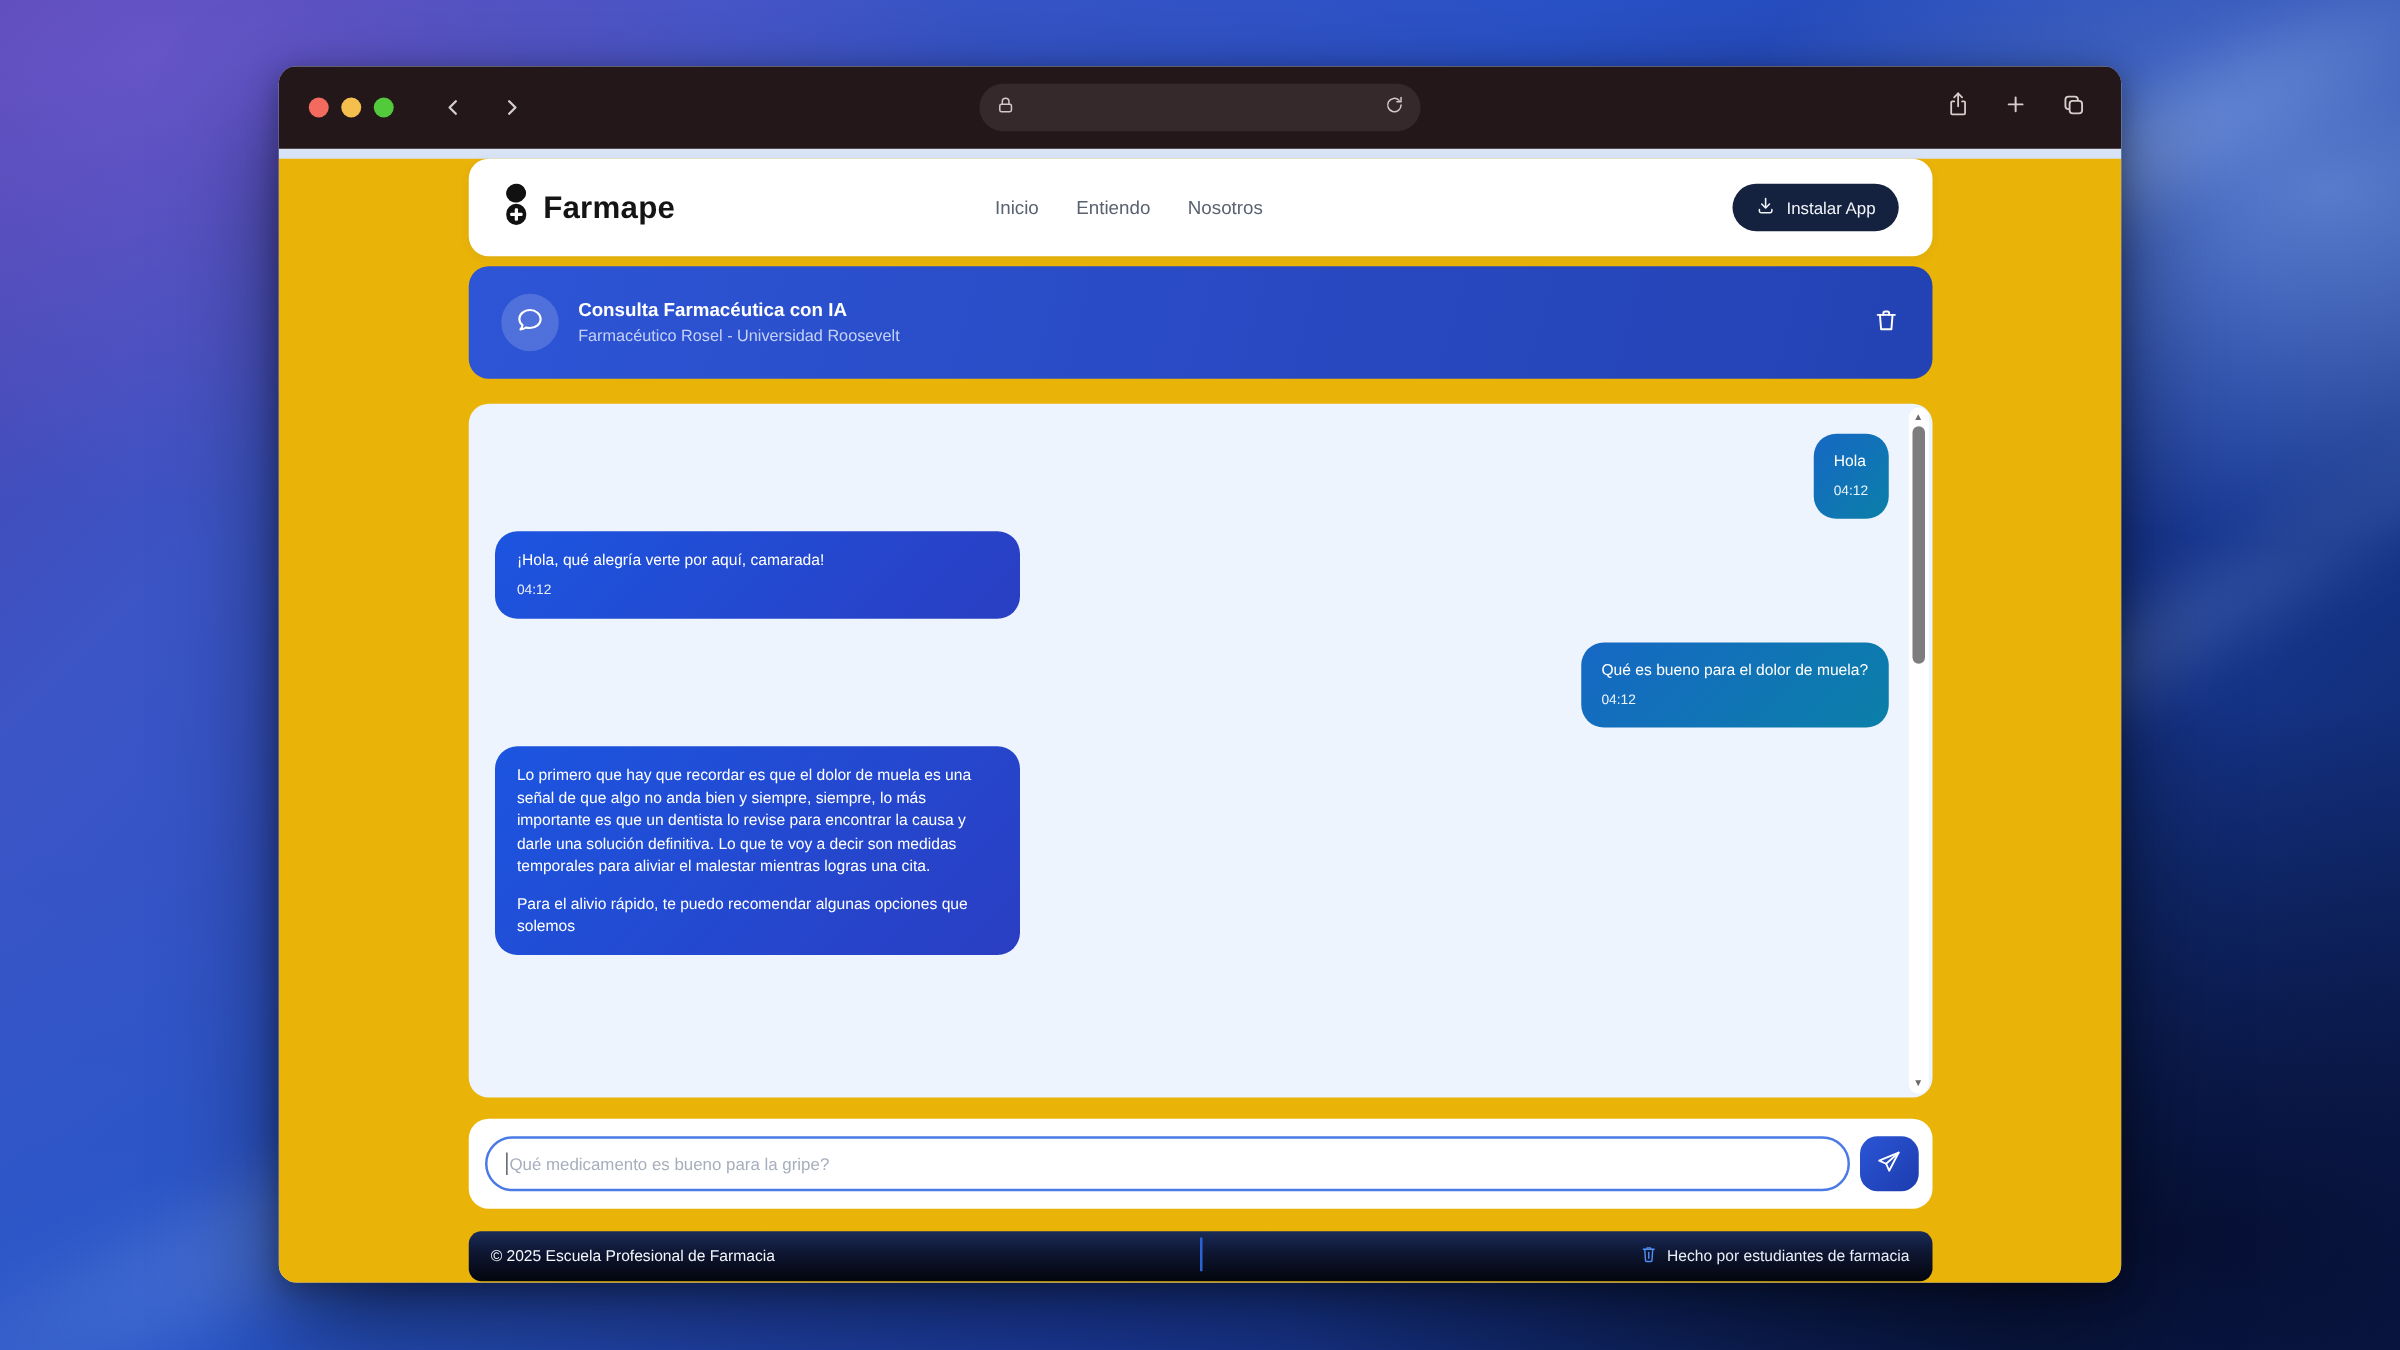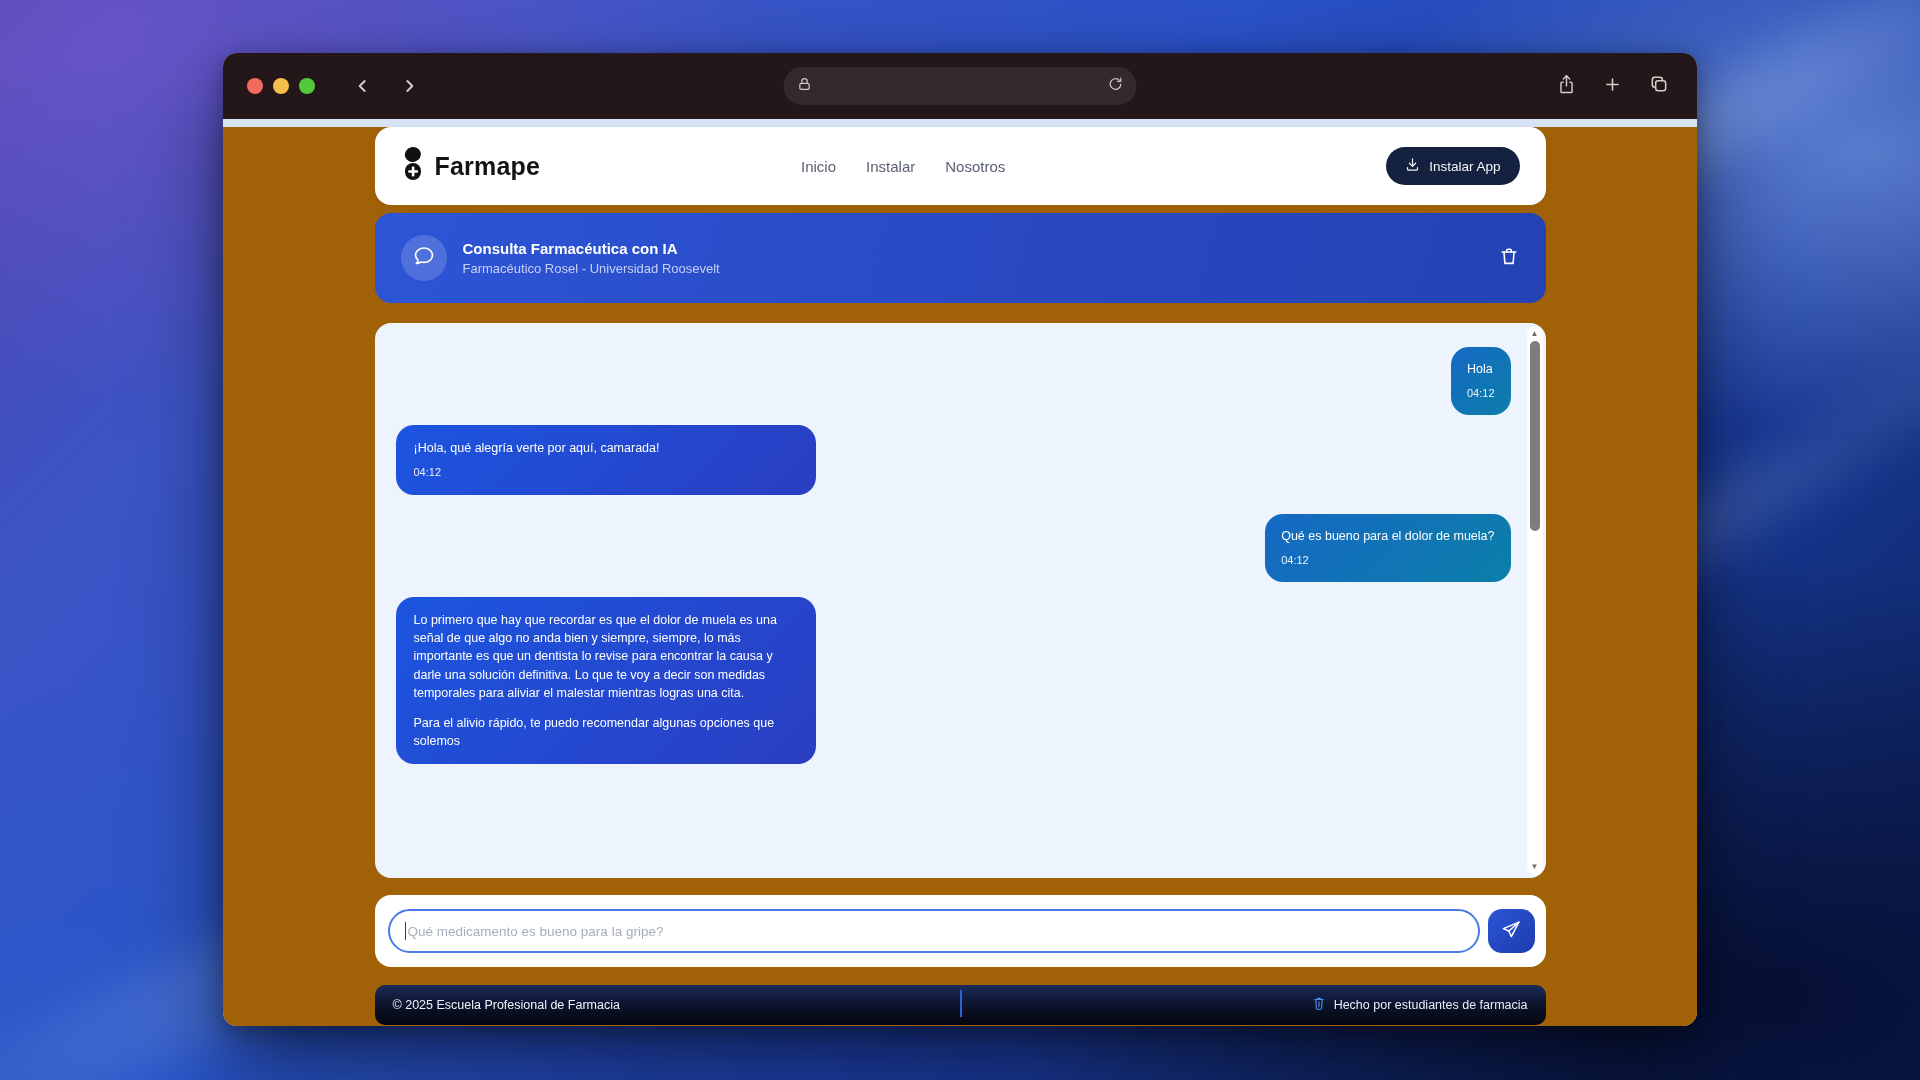--- a/index.html
+++ b/index.html
@@ -37,21 +37,21 @@
   .nav-arrows { display:flex; gap:26px; margin-left:38px; color:#d6cfcf; }
   .nav-arrows svg { display:block; }
   .url-bar {
     position:absolute; left:50%; top:14px; transform:translateX(-50%);
     width:353px; height:38px; border-radius:19px; background:rgba(255,255,255,.08);
     display:flex; align-items:center; justify-content:space-between; padding:0 13px; color:#d3c8cb;
   }
   .chrome-right { position:absolute; right:28px; top:0; height:66px; display:flex; align-items:center; gap:27px; color:#d8cdcd; }
 
   
-  .page { height:907px; background:#a16207; }
+  .page { height:907px; background:#eab308; }
   .content { width:1171px; margin:0 auto; }
 
   .header-card {
     margin-top:8px; height:78px; background:#ffffff; border-radius:16px;
     display:flex; align-items:center; padding:0 26px;
     box-shadow:0 2px 8px rgba(30,60,140,.06);
   }
   .brand { display:flex; align-items:center; gap:10px; }
   .brand-text { font-size:25px; font-weight:700; color:#141414; letter-spacing:.2px; }
   .main-nav { display:flex; gap:30px; margin:0 auto; transform:translateX(-60px); }
@@ -207,21 +207,21 @@
                 </g>
               <rect x="4" y="17" width="16" height="17" rx="8" fill="#111"></rect>
               <rect x="10.8" y="20.5" width="2.6" height="10" rx="1" fill="#fff"></rect>
               <rect x="7.1" y="24.2" width="10" height="2.6" rx="1" fill="#fff"></rect>
             </svg>
           </span>
           <span class="brand-text">Farmape</span>
         </div>
         <nav class="main-nav">
           <span>Inicio</span>
-          <span>Instalar</span>
+          <span>Entiendo</span>
           <span>Nosotros</span>
         </nav>
         <button class="install-btn">
           <span>
             <svg width="15" height="15" viewBox="0 0 24 24" fill="none" stroke="currentColor" stroke-width="2" stroke-linecap="round" stroke-linejoin="round">
                 <path d="M12 3v11"></path>
                 <polyline points="7,10 12,15 17,10"></polyline>
                 <path d="M4 17v2a2 2 0 0 0 2 2h12a2 2 0 0 0 2-2v-2"></path>
               </svg>
           </span>

